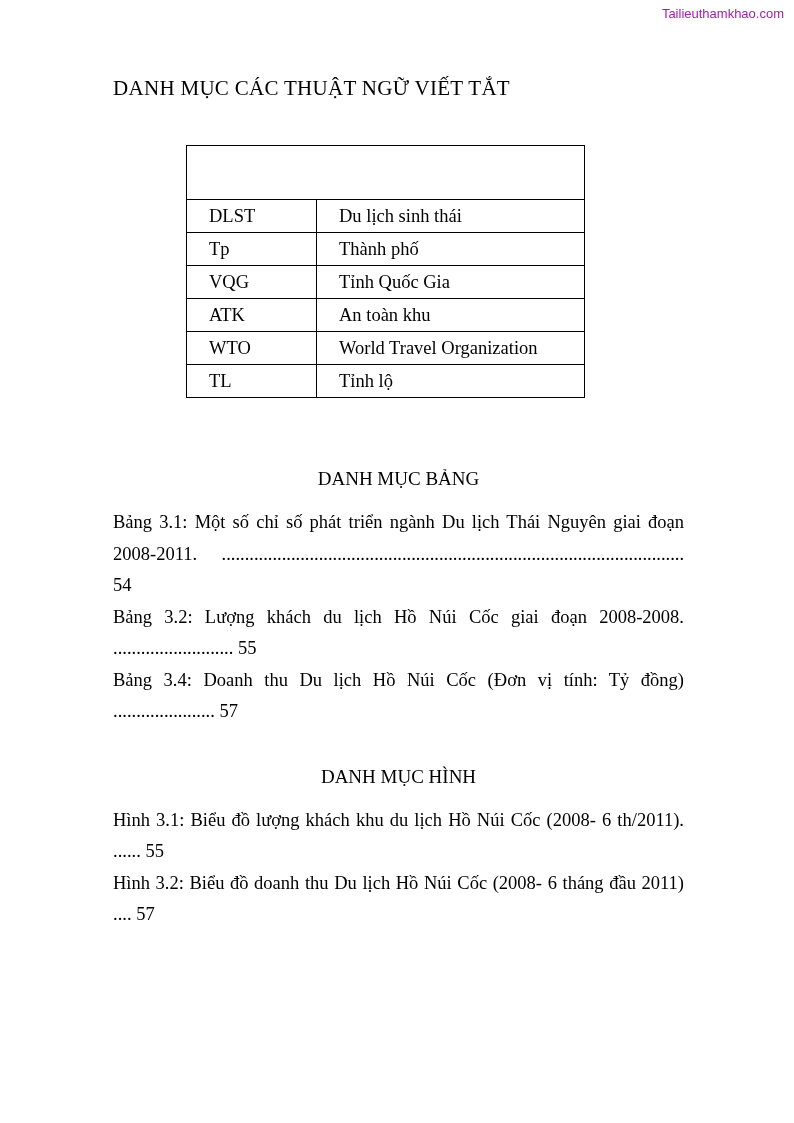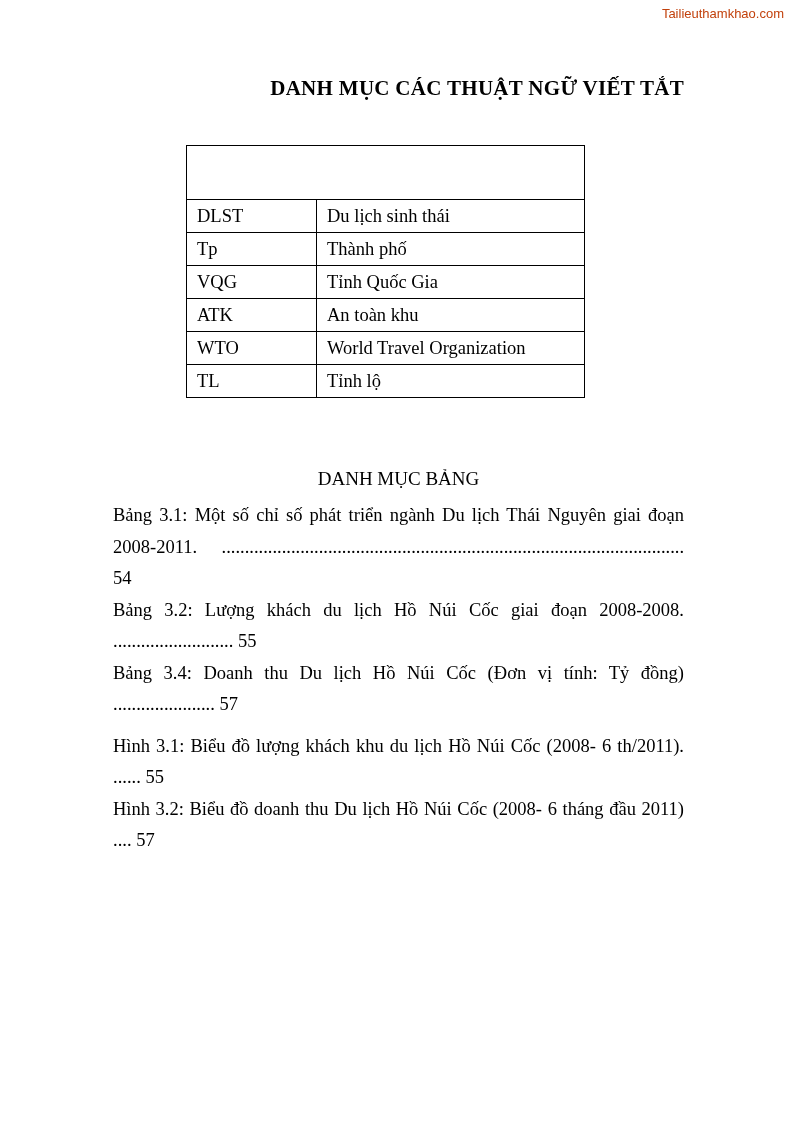--- a/index.html
+++ b/index.html
@@ -16,54 +16,54 @@
     background: #ffffff;
     padding: 0 110px 0 113px;
     overflow: hidden;
   }
   .watermark {
     position: absolute;
     top: 6px;
     right: 10px;
     font-family: "Liberation Sans", "DejaVu Sans", sans-serif;
     font-size: 13px;
-    color: #c2410c;
+    color: #a21caf;
   }
   .doc-title {
     margin-top: 76px;
-    text-align: right;
+    text-align: left;
     font-size: 21px;
-    font-weight: bold;
+    font-weight: normal;
     letter-spacing: 0.3px;
   }
   table.abbr-table {
     border-collapse: collapse;
     margin-top: 44px;
     margin-left: 73px;
     width: 399px;
     font-size: 18.5px;
   }
   table.abbr-table td {
     border: 1px solid #000000;
-    padding: 4px 10px;
+    padding: 4px 22px;
     vertical-align: middle;
   }
   table.abbr-table tr.header-row td {
     height: 54px;
   }
   table.abbr-table td.abbr-col { width: 130px; }
   table.abbr-table tr.data-row td { height: 33px; }
   .section-heading {
     text-align: center;
     font-size: 19px;
     font-weight: normal;
   }
   .heading-tables { margin-top: 70px; }
   .heading-figures { margin-top: 38px; margin-bottom: 6px; }
-  .toc { margin-top: 10px; }
+  .toc { margin-top: 17px; }
   .toc-entry {
     font-size: 18.5px;
     line-height: 31.5px;
     text-align: justify;
   }
   .toc-entry.larger { font-size: 20px; }
 </style>
 </head>
 <body>
 
@@ -106,19 +106,20 @@
   </table>
 
   <h2 class="section-heading heading-tables">DANH MỤC BẢNG</h2>
 
   <div class="toc">
     <p class="toc-entry"><span>Bảng 3.1: Một số chỉ số phát triển ngành Du lịch Thái Nguyên giai đoạn 2008-2011. </span><span>....................................................................................................</span><span> 54</span></p>
     <p class="toc-entry"><span>Bảng 3.2: Lượng khách du lịch Hồ Núi Cốc giai đoạn 2008-2008. </span><span>..........................</span><span> 55</span></p>
     <p class="toc-entry"><span>Bảng 3.4: Doanh thu Du lịch Hồ Núi Cốc (Đơn vị tính: Tỷ đồng) </span><span>......................</span><span> 57</span></p>
   </div>
 
+  <h2 class="section-heading heading-figures">DANH MỤC HÌNH</h2>
 
   <div class="toc">
     <p class="toc-entry"><span>Hình 3.1: Biểu đồ lượng khách khu du lịch Hồ Núi Cốc (2008- 6 th/2011). </span><span>......</span><span> 55</span></p>
     <p class="toc-entry"><span>Hình 3.2: Biểu đồ doanh thu Du lịch Hồ Núi Cốc (2008- 6 tháng đầu 2011) </span><span>....</span><span> 57</span></p>
   </div>
 
 </div>
 
 </body></html>

